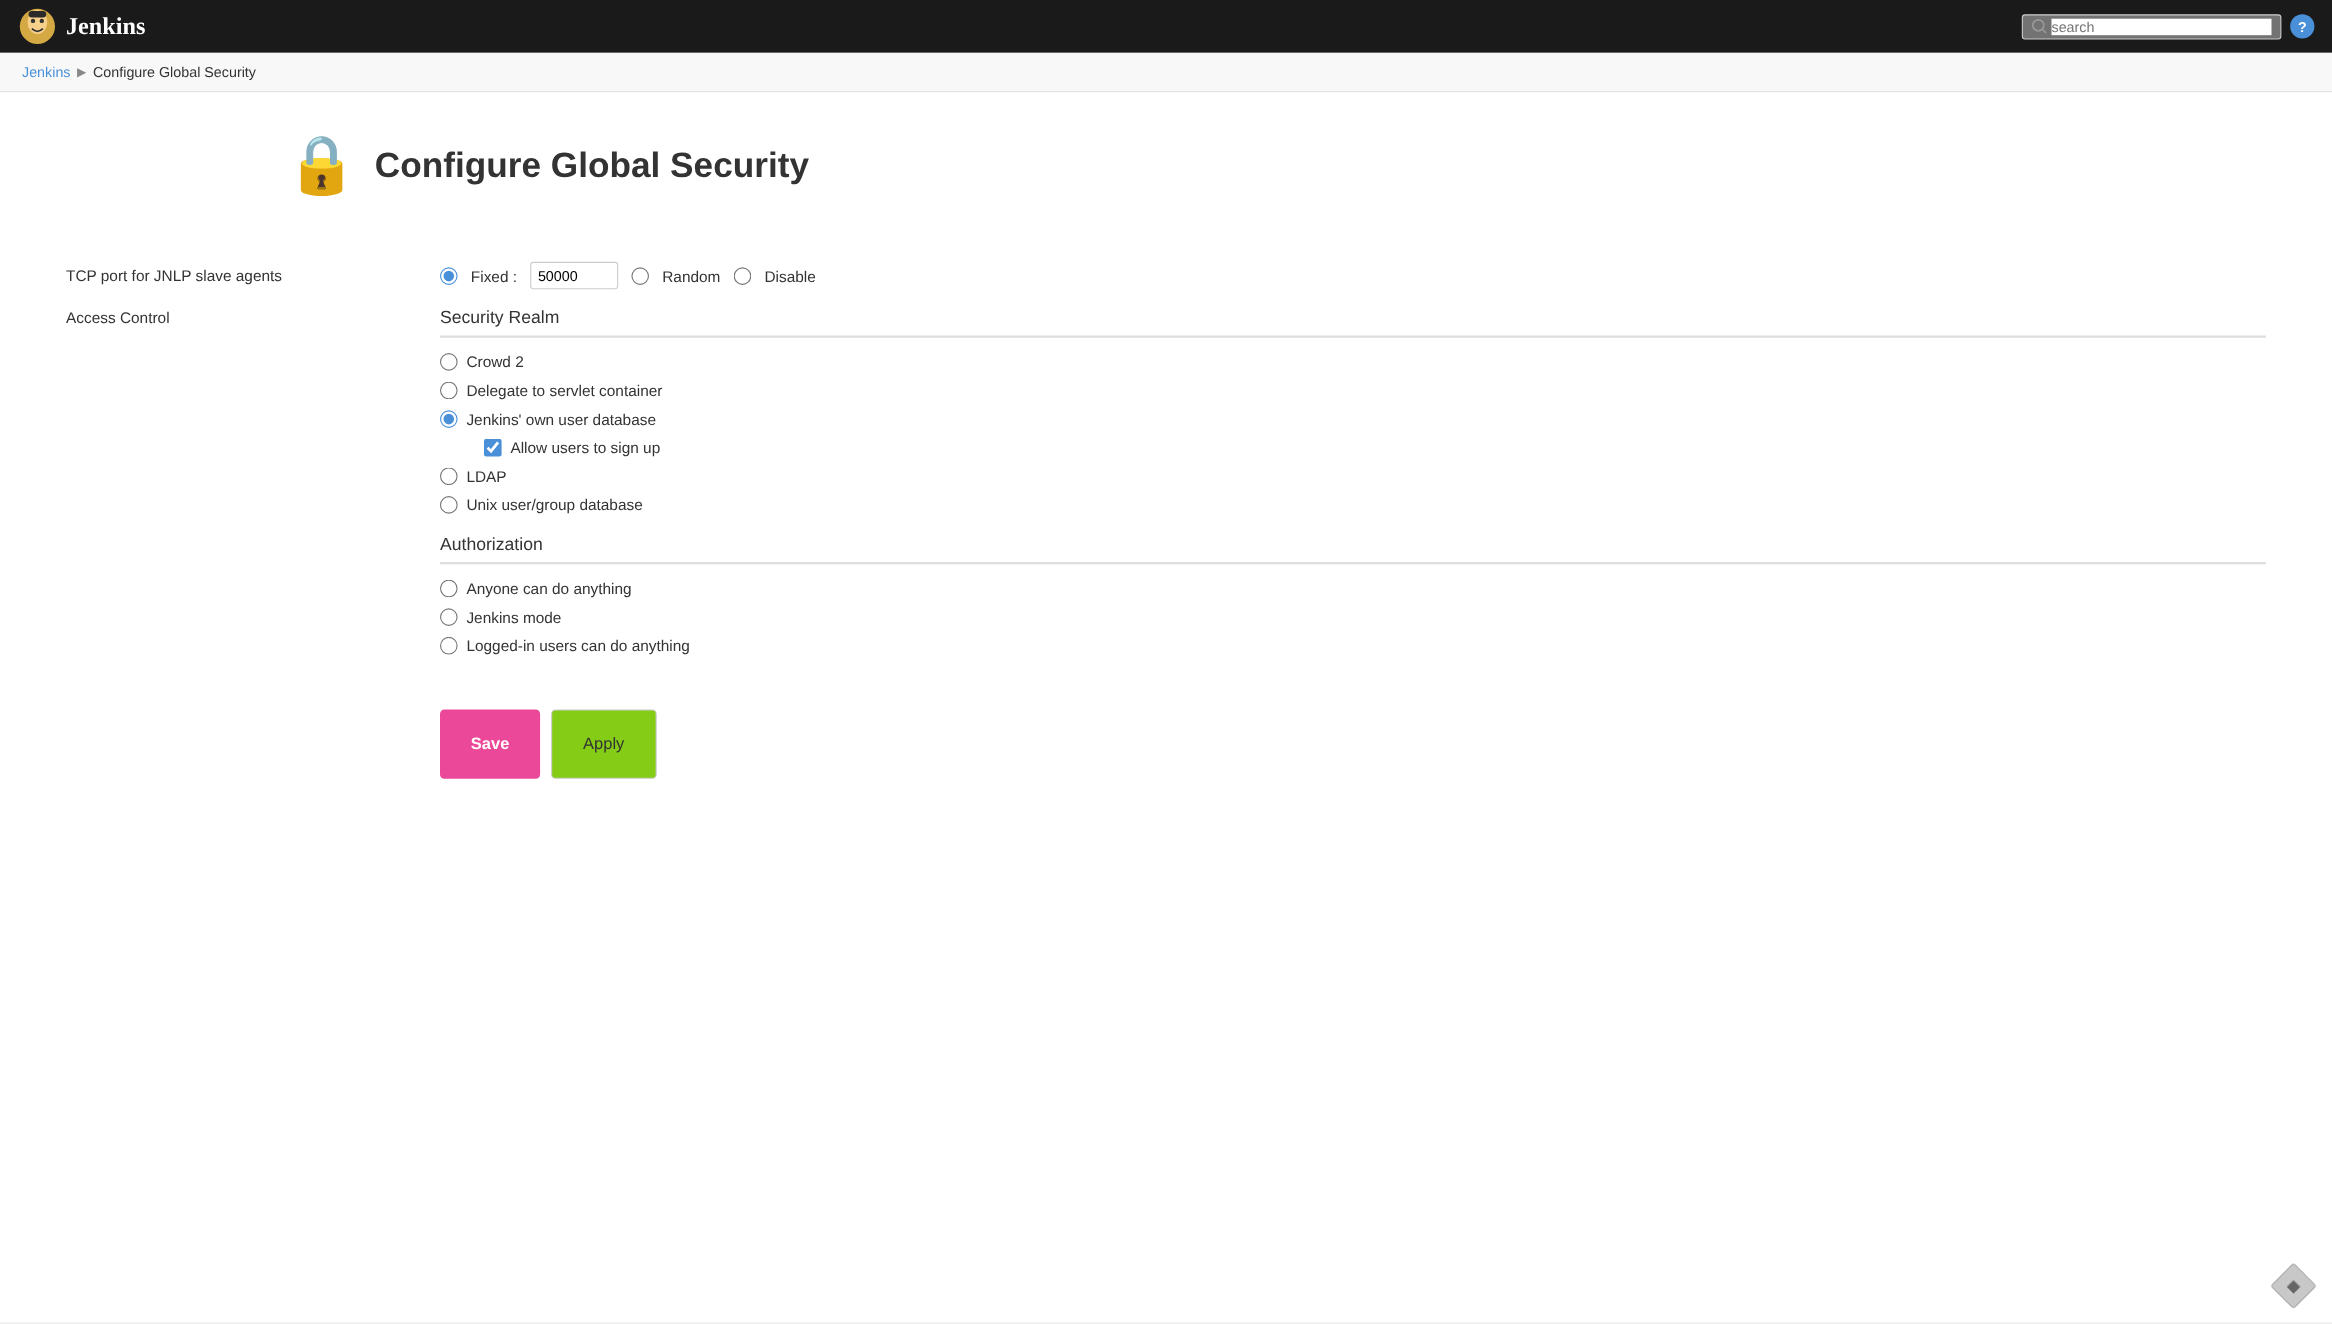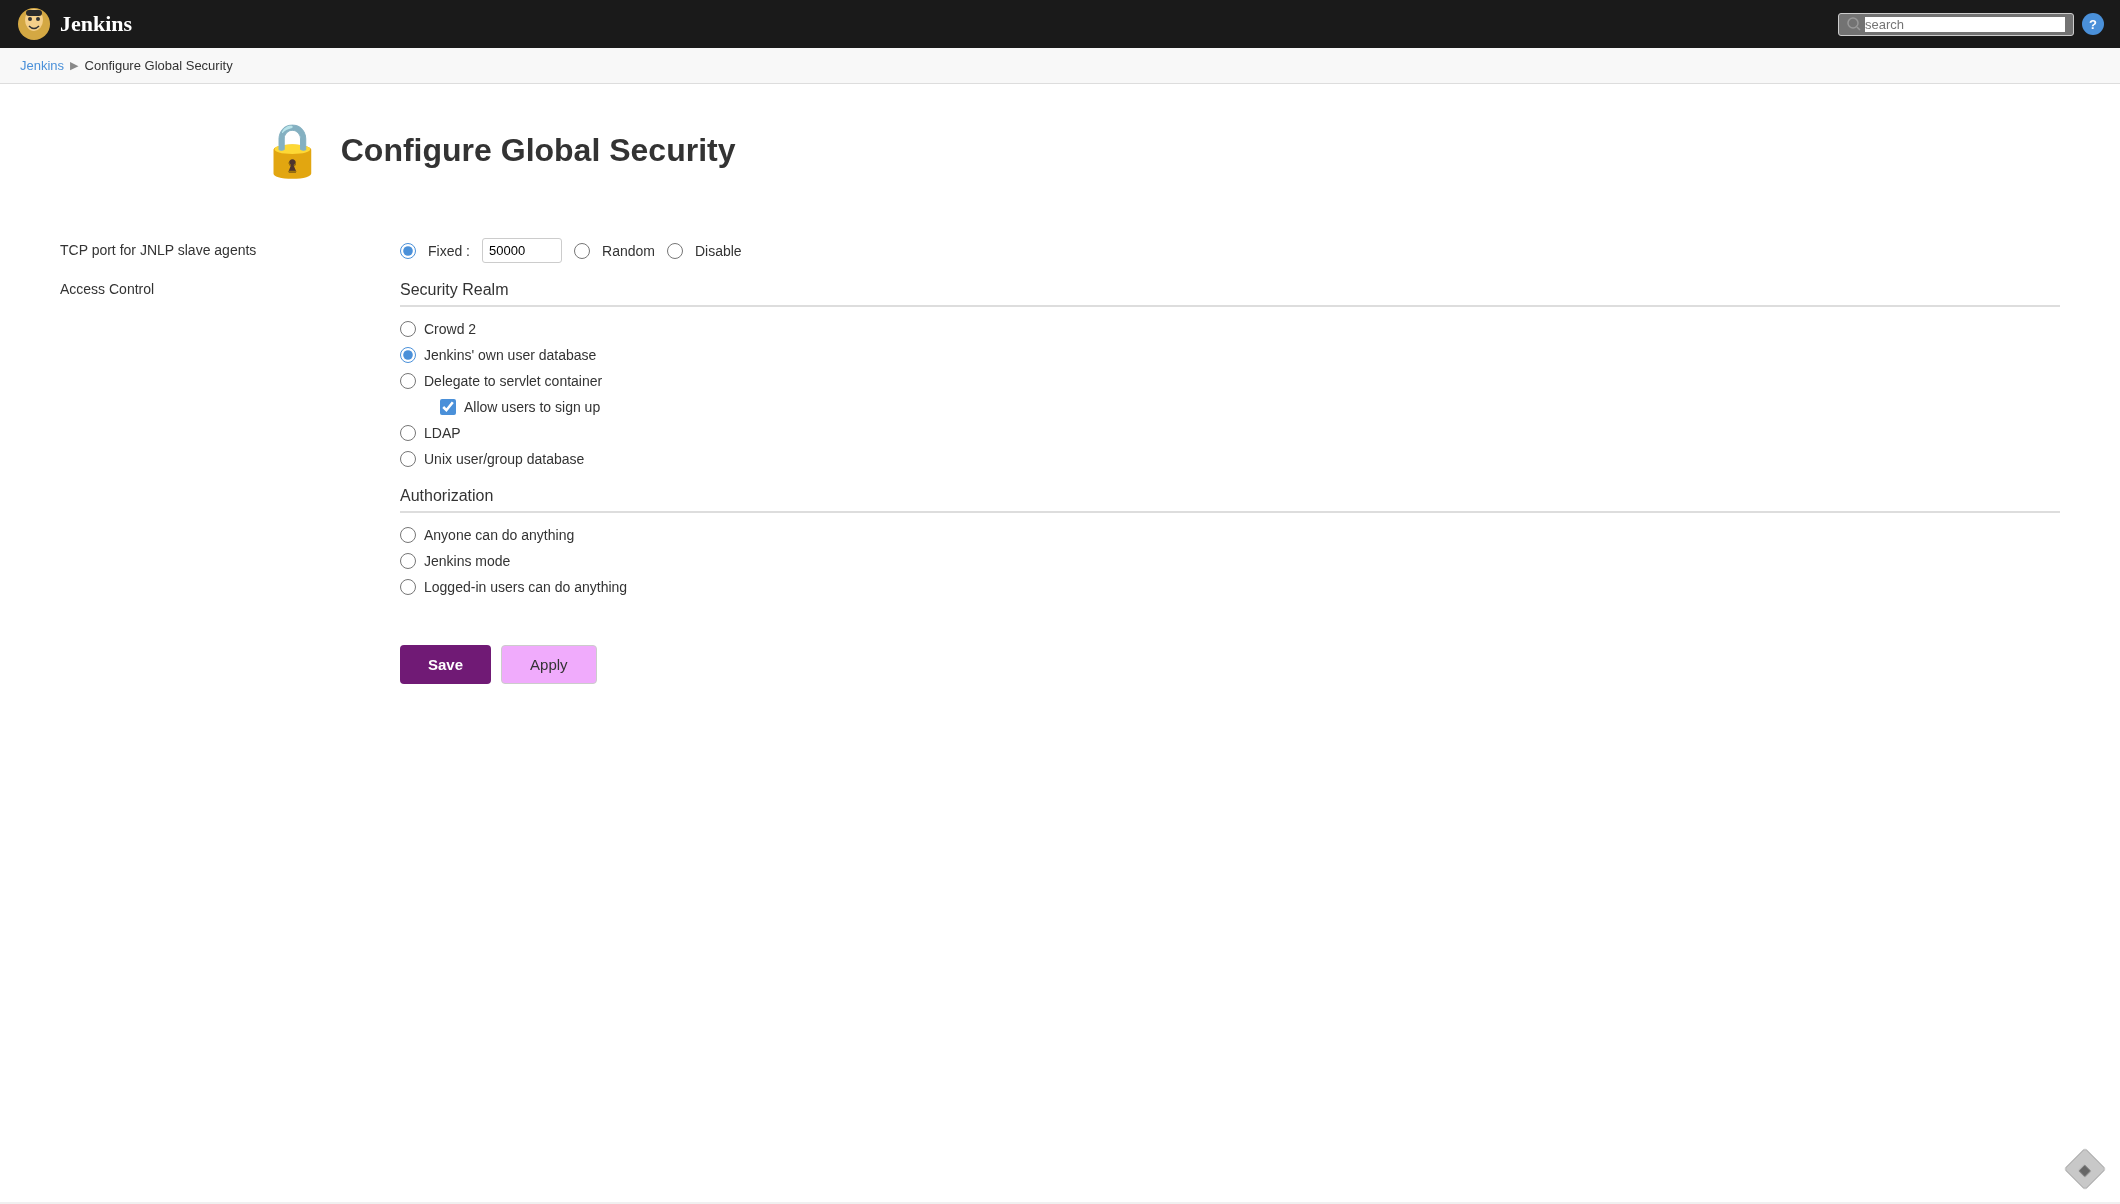--- a/index.html
+++ b/index.html
@@ -206,34 +206,34 @@
 
     
     .button-row {
       display: flex;
       gap: 10px;
       margin-top: 40px;
       margin-left: 340px;
       padding-left: 0;
     }
     .btn-save {
-      background: #701a75;
+      background: #ec4899;
       color: white;
       border: none;
       padding: 10px 28px;
       font-size: 15px;
       border-radius: 4px;
       cursor: pointer;
       font-weight: bold;
     }
     .btn-apply {
-      background: #f0abfc;
+      background: #84cc16;
       color: #333;
       border: 1px solid #ccc;
-      padding: 10px 28px;
+      padding: 22px 28px;
       font-size: 15px;
       border-radius: 4px;
       cursor: pointer;
     }
 
     
     .corner-icon {
       position: fixed;
       bottom: 20px;
       right: 20px;
@@ -320,27 +320,27 @@
     <div class="access-control-panel">
 
       <div class="section-header">Security Realm</div>
 
       <div class="radio-option">
         <input type="radio" id="sr_crowd2" name="security_realm" style="">
         <label for="sr_crowd2">Crowd 2</label>
       </div>
 
       <div class="radio-option">
+        <input type="radio" id="sr_delegate" name="security_realm" style="">
+        <label for="sr_delegate">Delegate to servlet container</label>
+      </div>
+
+      <div class="radio-option">
         <input type="radio" id="sr_jenkins_own" name="security_realm" checked="" style="">
         <label for="sr_jenkins_own">Jenkins' own user database</label>
-      </div>
-
-      <div class="radio-option">
-        <input type="radio" id="sr_delegate" name="security_realm" style="">
-        <label for="sr_delegate">Delegate to servlet container</label>
       </div>
 
       <div class="nested-option">
         <input type="checkbox" id="allow_signup" checked="" style="">
         <label for="allow_signup">Allow users to sign up</label>
       </div>
 
       <div class="radio-option">
         <input type="radio" id="sr_ldap" name="security_realm" style="">
         <label for="sr_ldap">LDAP</label>

